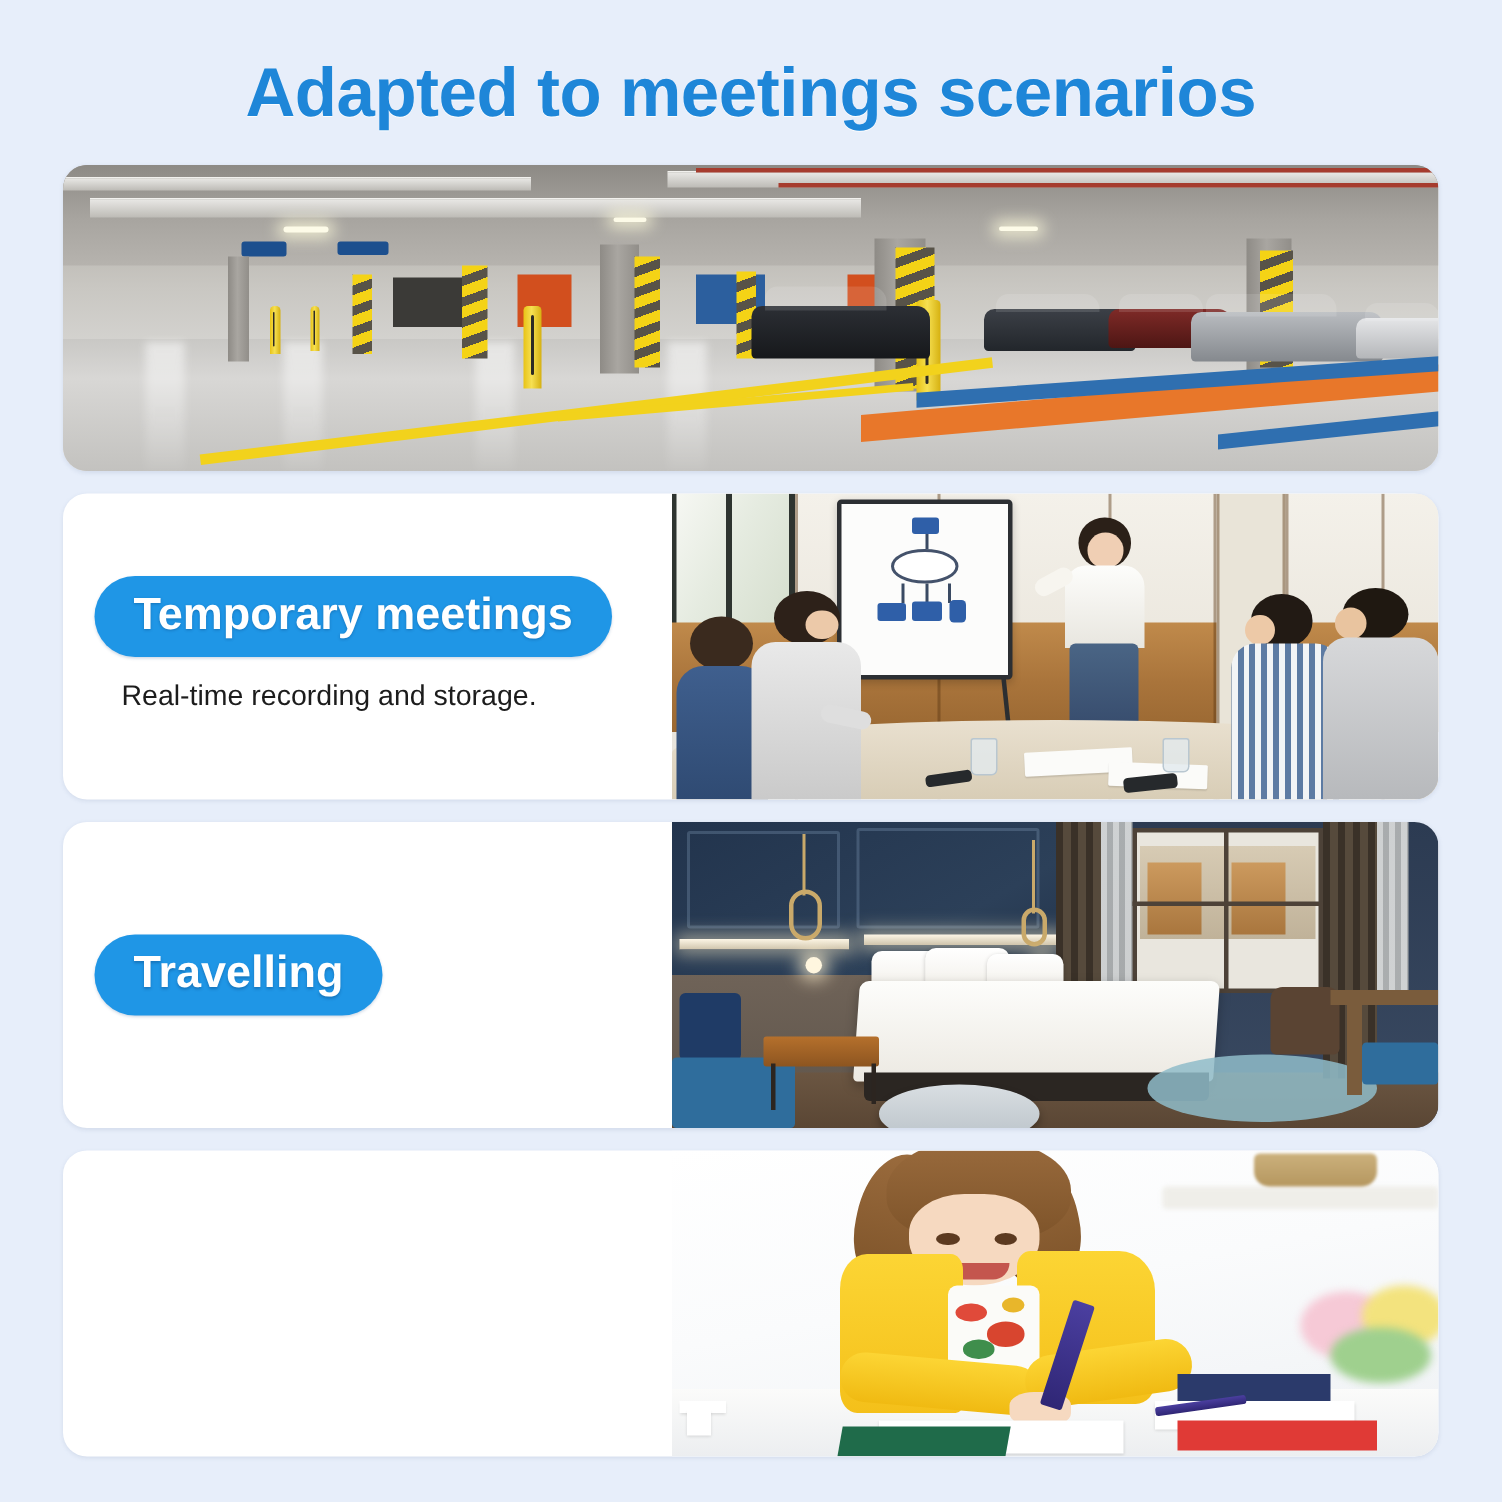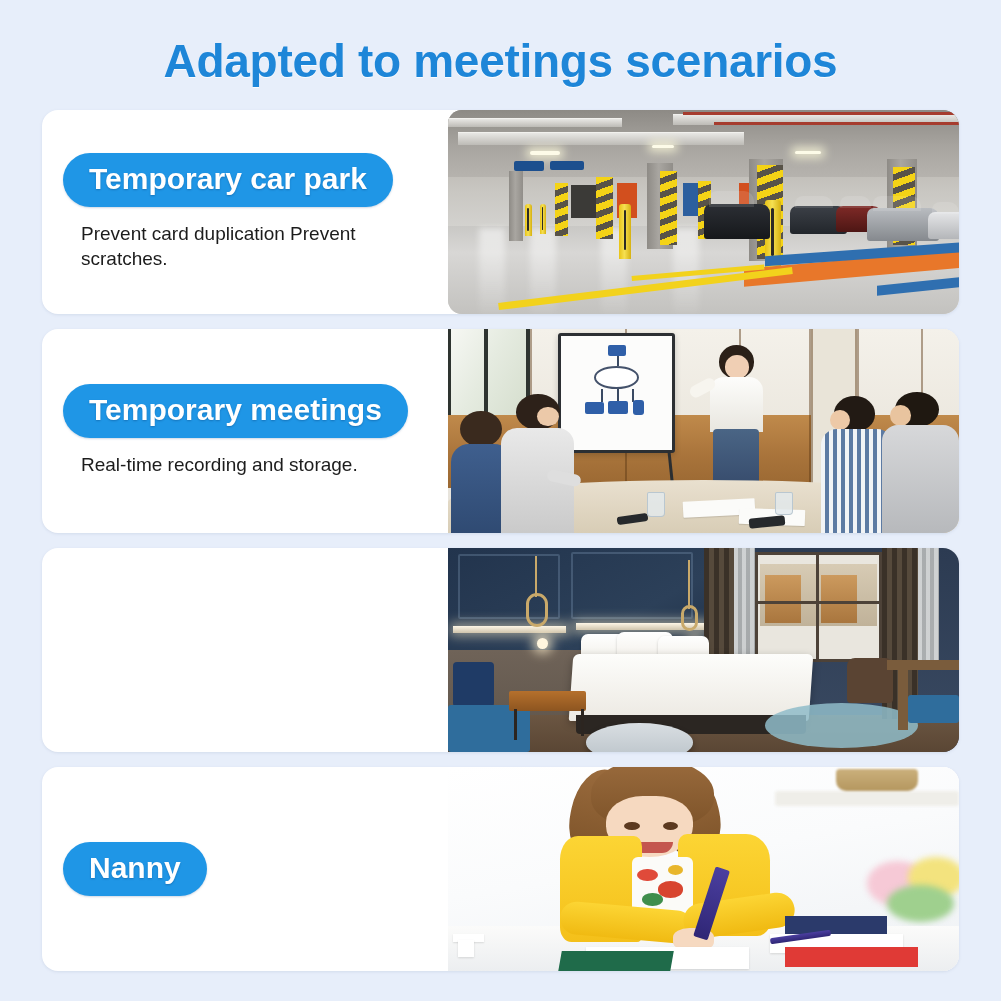--- a/index.html
+++ b/index.html
@@ -316,24 +316,20 @@
   .nn-mouth { position: absolute; background: #c4564e; border-radius: 0 0 20px 20px; }
 </style>
 </head>
 <body>
 
 <div class="page-title">Adapted to meetings scenarios</div>
 
 <div class="card-stack">
 
   <div class="scenario-card">
-    <div class="card-text-col">
-      <div class="pill">Temporary car park</div>
-      <div class="card-desc">Prevent card duplication Prevent scratches.</div>
-    </div>
     <div class="card-image-col">
       <div class="photo inset pk">
         <div class="pk-ceiling"></div>
         <div class="pk-duct" style="left:2%;top:11%;width:56%;"></div>
         <div class="pk-duct" style="left:0%;top:4%;width:34%;height:9px;"></div>
         <div class="pk-duct" style="left:44%;top:2%;width:56%;height:11px;"></div>
         <div class="pk-pipe" style="left:46%;top:1%;width:54%;"></div>
         <div class="pk-pipe" style="left:52%;top:6%;width:48%;"></div>
         <div class="pk-light" style="left:16%;top:20%;width:30px;height:4px;"></div>
         <div class="pk-light" style="left:40%;top:17%;width:22px;height:3px;"></div>
@@ -449,20 +445,21 @@
         <div class="mt-phone" style="left:59%;top:92%;width:7%;height:5%;transform:rotate(-6deg);"></div>
         <div class="mt-phone" style="left:33%;top:91%;width:6%;height:4%;transform:rotate(-8deg);"></div>
         <div class="mt-glass" style="left:39%;top:80%;width:3.5%;height:12%;"></div>
         <div class="mt-glass" style="left:64%;top:80%;width:3.5%;height:11%;"></div>
       </div>
     </div>
   </div>
 
   <div class="scenario-card">
     <div class="card-text-col">
+      <div class="pill">Travelling</div>
     </div>
     <div class="card-image-col">
       <div class="photo ht">
         <div class="ht-navywall"></div>
         <div class="ht-navypanel" style="left:2%;top:3%;width:20%;height:32%;"></div>
         <div class="ht-navypanel" style="left:24%;top:2%;width:24%;height:33%;"></div>
         <div class="ht-taupe"></div>
         <div class="ht-ledge" style="left:1%;top:38%;width:22%;"></div>
         <div class="ht-ledge" style="left:25%;top:37%;width:26%;"></div>
         <div class="ht-floor"></div>
@@ -501,21 +498,20 @@
         <div class="ht-desk" style="left:86%;top:55%;width:14%;height:5%;"></div>
         <div class="ht-desk" style="left:88%;top:59%;width:2%;height:30%;"></div>
         <div class="ht-bench" style="left:90%;top:72%;width:10%;height:14%;background:#2f6d9c;"></div>
         <div class="ht-table-round" style="left:27%;top:86%;width:21%;height:19%;"></div>
       </div>
     </div>
   </div>
 
   <div class="scenario-card">
     <div class="card-text-col">
-      <div class="pill">Nanny</div>
     </div>
     <div class="card-image-col">
       <div class="photo nn">
         <div class="nn-bg"></div>
         <div class="nn-shelf" style="left:64%;top:12%;width:36%;height:7%;"></div>
         <div class="nn-basket" style="left:76%;top:1%;width:16%;height:11%;"></div>
         <div class="nn-flower" style="left:82%;top:46%;width:12%;height:22%;background:#f6c9d6;"></div>
         <div class="nn-flower" style="left:90%;top:44%;width:11%;height:20%;background:#f3e37e;"></div>
         <div class="nn-flower" style="left:86%;top:58%;width:13%;height:18%;background:#9fd08e;"></div>
         <div class="nn-desk"></div>

